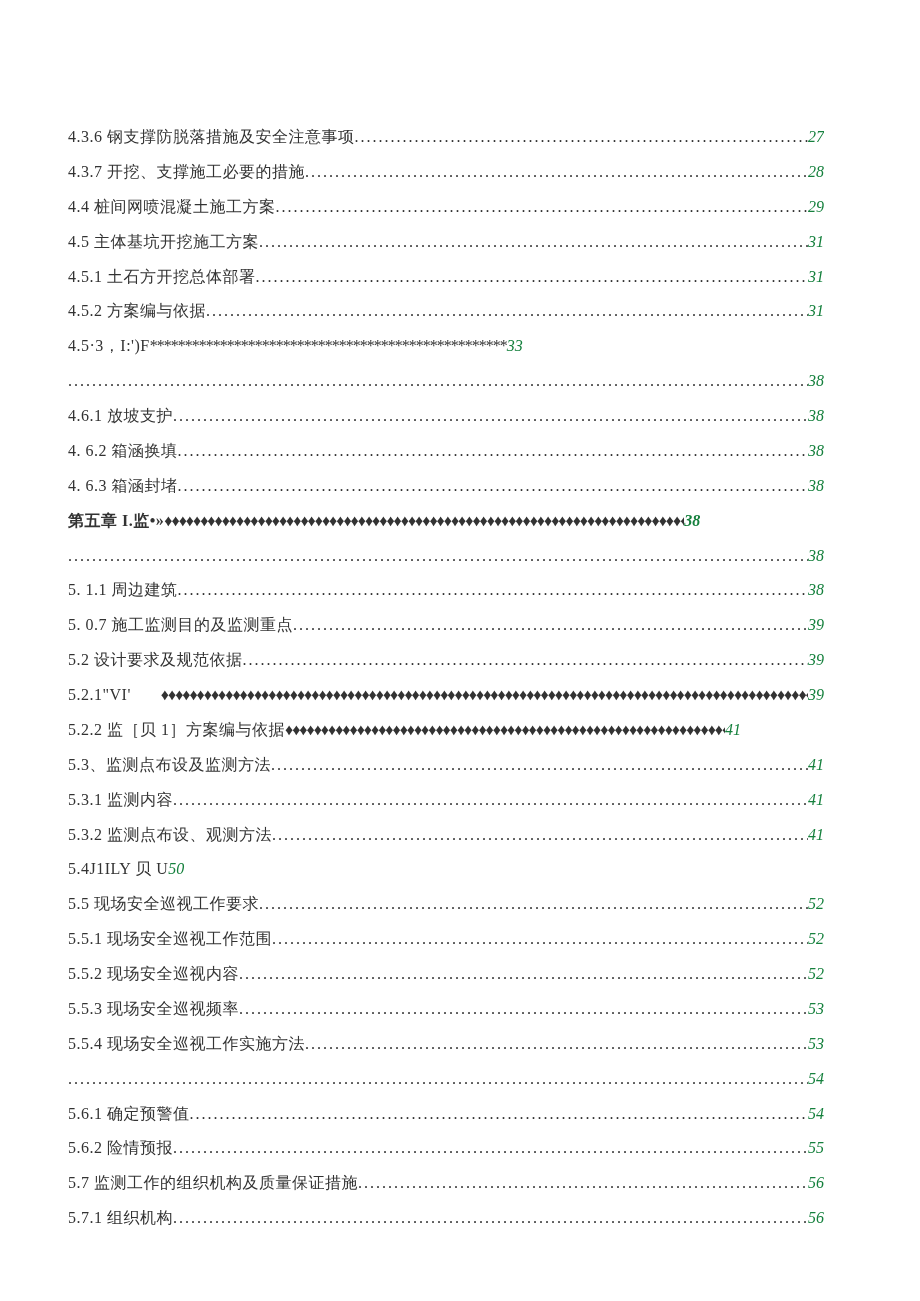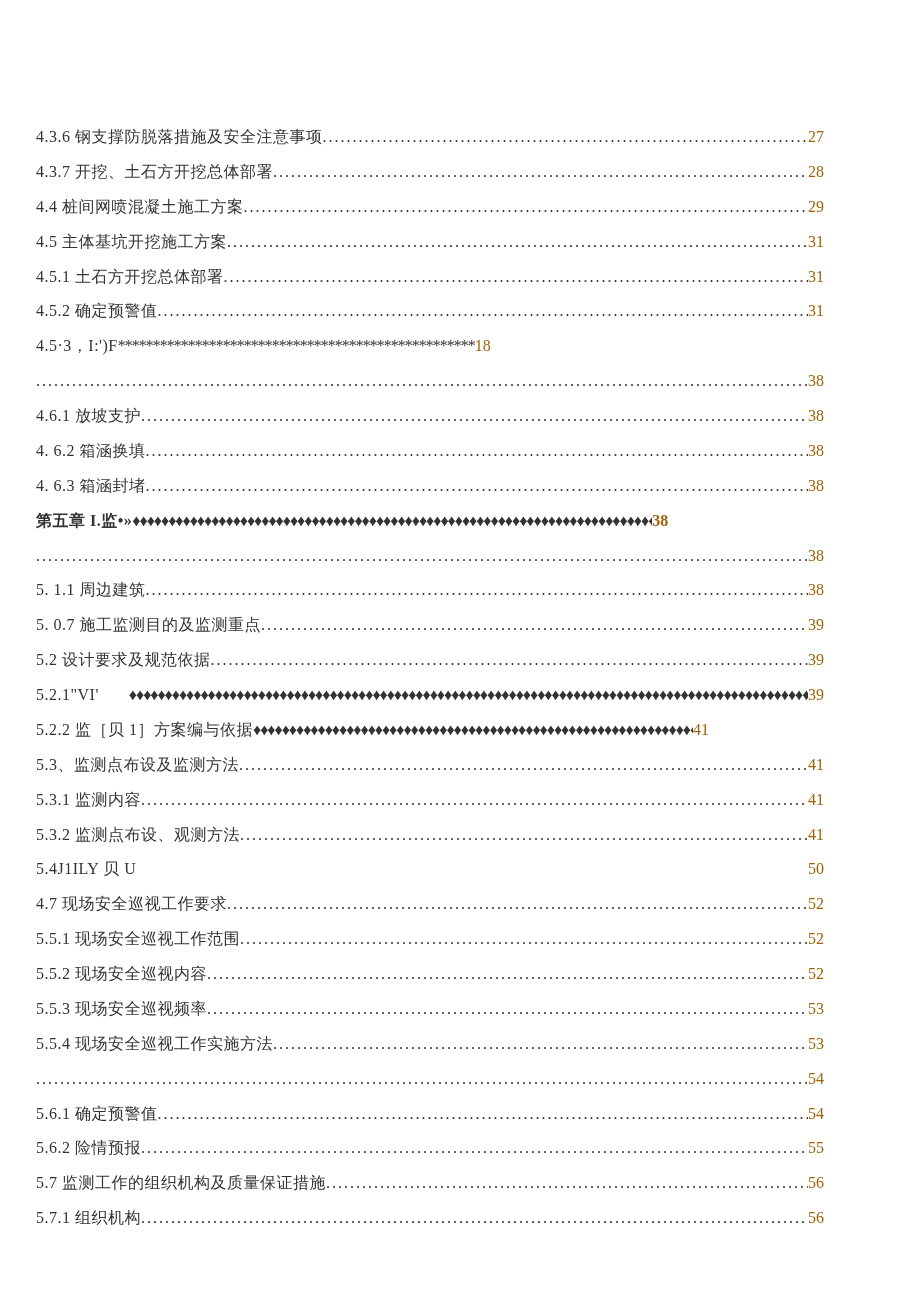--- a/index.html
+++ b/index.html
@@ -3,21 +3,21 @@
 <meta charset="utf-8">
 <style>
   body {
     margin: 0;
     padding: 0;
     background: #ffffff;
     font-family: "SimSun", "宋体", serif;
     width: 920px;
   }
   .page {
-    padding: 120px 80px 60px 36px;
+    padding: 120px 80px 60px 68px;
     box-sizing: border-box;
     width: 904px;
   }
   .toc-line {
     display: flex;
     align-items: baseline;
     font-size: 16px;
     color: #333;
     line-height: 2.18;
     white-space: nowrap;
@@ -46,64 +46,65 @@
   }
   .toc-diamonds::before {
     content: "♦♦♦♦♦♦♦♦♦♦♦♦♦♦♦♦♦♦♦♦♦♦♦♦♦♦♦♦♦♦♦♦♦♦♦♦♦♦♦♦♦♦♦♦♦♦♦♦♦♦♦♦♦♦♦♦♦♦♦♦♦♦♦♦♦♦♦♦♦♦♦♦♦♦♦♦♦♦♦♦♦♦♦♦♦♦♦♦♦♦♦♦♦♦♦♦♦♦♦♦♦♦♦♦♦♦♦♦♦♦♦♦♦♦♦♦";
   }
   .toc-stars {
     flex: 0 0 auto;
     letter-spacing: -1px;
   }
   .toc-page {
     flex: 0 0 auto;
-    color: #a16207;
+    color: #15803d;
+    font-style: italic;
   }
   .bold { font-weight: bold; }
-  .space-between { justify-content: space-between; }
+  .space-between { }
   .gap { padding-left: 30px; }
 </style>
 </head>
 <body>
 
 <div class="page" id="toc-container">
     <div class="toc-line">
       <span class="toc-label">4.3.6 钢支撑防脱落措施及安全注意事项 </span>
       <span class="toc-dots"></span>
       <span class="toc-page">27</span>
     </div>
     <div class="toc-line">
-      <span class="toc-label">4.3.7 开挖、土石方开挖总体部署 </span>
+      <span class="toc-label">4.3.7 开挖、支撑施工必要的措施 </span>
       <span class="toc-dots"></span>
       <span class="toc-page">28</span>
     </div>
     <div class="toc-line">
       <span class="toc-label">4.4 桩间网喷混凝土施工方案</span>
       <span class="toc-dots"></span>
       <span class="toc-page">29</span>
     </div>
     <div class="toc-line">
       <span class="toc-label">4.5 主体基坑开挖施工方案</span>
       <span class="toc-dots"></span>
       <span class="toc-page">31</span>
     </div>
     <div class="toc-line">
       <span class="toc-label">4.5.1 土石方开挖总体部署 </span>
       <span class="toc-dots"></span>
       <span class="toc-page">31</span>
     </div>
     <div class="toc-line">
-      <span class="toc-label">4.5.2 确定预警值 </span>
+      <span class="toc-label">4.5.2 方案编与依据 </span>
       <span class="toc-dots"></span>
       <span class="toc-page">31</span>
     </div>
     <div class="toc-line">
       <span class="toc-label">4.5·3，I:')F</span>
       <span class="toc-stars">***************************************************</span>
-      <span class="toc-page">18</span>
+      <span class="toc-page">33</span>
     </div>
     <div class="toc-line">
       <span class="toc-dots"></span>
       <span class="toc-page">38</span>
     </div>
     <div class="toc-line">
       <span class="toc-label">4.6.1 放坡支护 </span>
       <span class="toc-dots"></span>
       <span class="toc-page">38</span>
     </div>
@@ -165,21 +166,21 @@
     <div class="toc-line">
       <span class="toc-label">5.3.2 监测点布设、观测方法 </span>
       <span class="toc-dots"></span>
       <span class="toc-page">41</span>
     </div>
     <div class="toc-line space-between">
       <span class="toc-label">5.4J1ILY 贝 U</span>
       <span class="toc-page">50</span>
     </div>
     <div class="toc-line">
-      <span class="toc-label">4.7 现场安全巡视工作要求</span>
+      <span class="toc-label">5.5 现场安全巡视工作要求</span>
       <span class="toc-dots"></span>
       <span class="toc-page">52</span>
     </div>
     <div class="toc-line">
       <span class="toc-label">5.5.1 现场安全巡视工作范围 </span>
       <span class="toc-dots"></span>
       <span class="toc-page">52</span>
     </div>
     <div class="toc-line">
       <span class="toc-label">5.5.2 现场安全巡视内容 </span>

